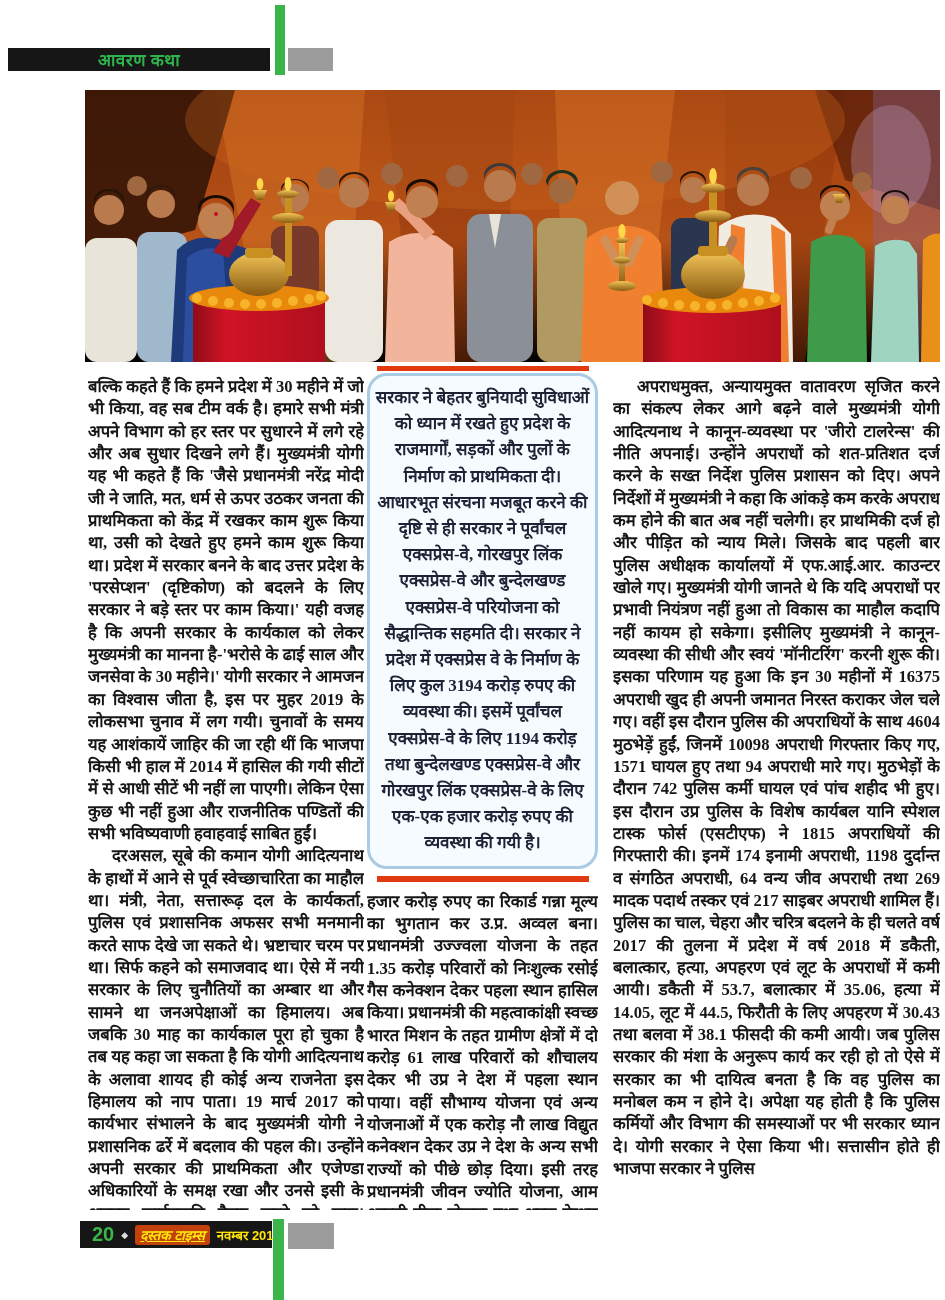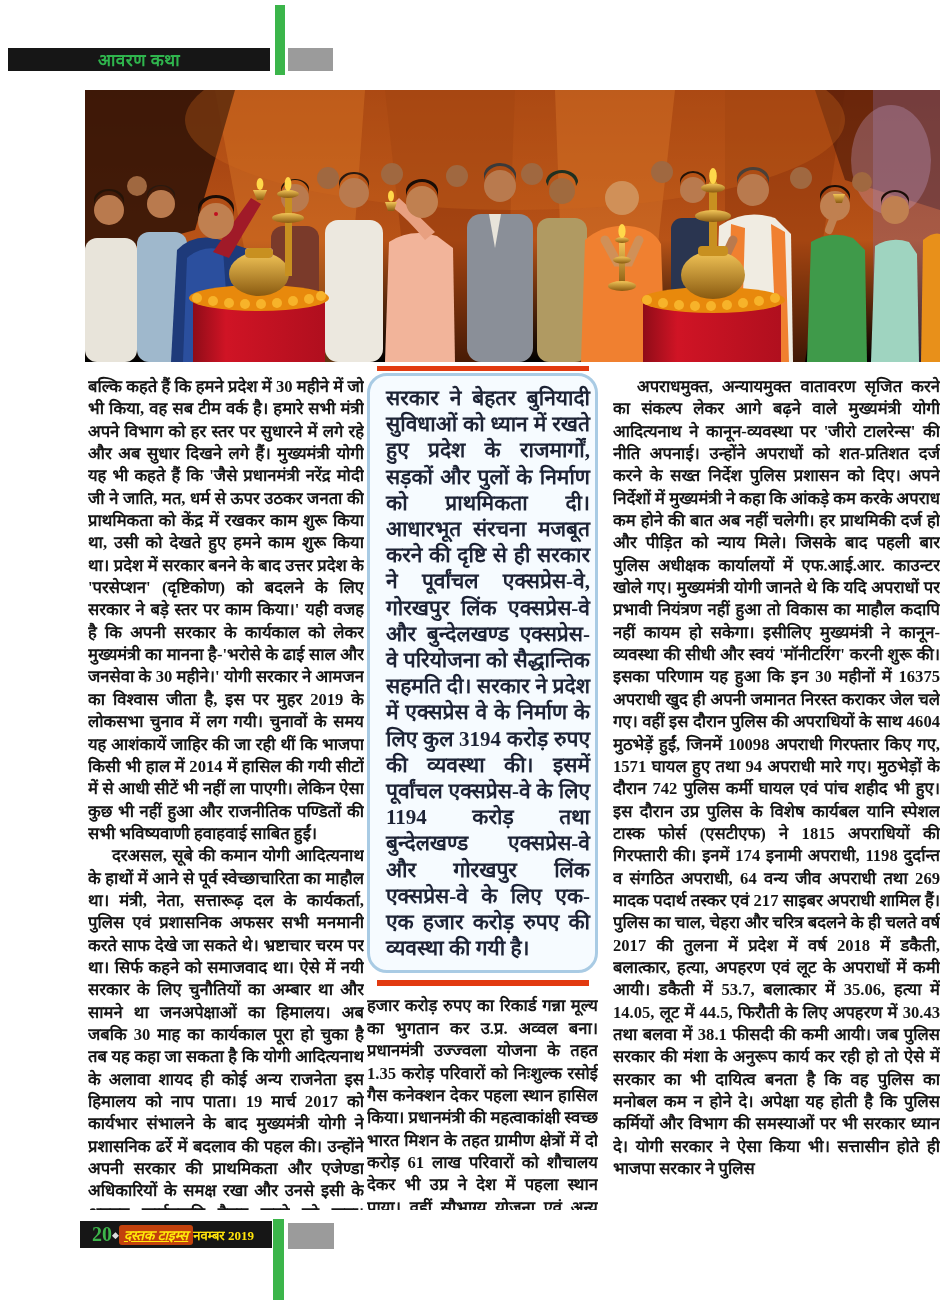--- a/index.html
+++ b/index.html
@@ -22,26 +22,26 @@
   .col p{margin:0;font-weight:bold;}
   .col p.indent{text-indent:24px;}
   .col-left{left:88px;width:276px;}
   .col-mid{left:367px;top:366px;width:231px;height:844px;}
   .col-right{left:613px;width:327px;}
   
   .red-rule{width:212px;height:5px;background:#e23a10;margin:0 auto;}
   .red-rule.bottom{height:6px;margin-top:7px;}
   .quote-box{border:3px solid #a9cbe4;border-radius:20px;background:#f6fbff;
     padding:9px 5px;margin-top:2px;min-height:452px;box-sizing:border-box;}
-  .quote-box p{font-size:21px;line-height:26.2px;color:#1d2335;font-weight:600;margin-left:11px;}
+  .quote-box p{font-size:17px;line-height:26.2px;text-align:center;color:#1d2335;font-weight:600;}
   .col-mid .after-quote{margin-top:9px;}
   
   .footer-bar{position:absolute;left:80px;top:1221px;width:192px;height:27px;background:#161616;
-    display:flex;align-items:center;gap:0;padding:0 6px;box-sizing:border-box;
-    font-family:Liberation Serif, serif;}
+    display:flex;align-items:center;gap:7px;padding:0 6px;box-sizing:border-box;
+    font-family:Liberation Sans, sans-serif;}
   .footer-bar .pageno{color:#3db54a;font-size:20px;font-weight:bold;margin-left:6px;}
   .footer-bar .diamond{color:#dddddd;font-size:9px;}
   .footer-bar .logo{background:#c2410c;color:#ffe90a;font-weight:bold;font-style:italic;
     font-size:13.5px;padding:1px 5px;border-radius:3px;text-decoration:underline;white-space:nowrap;}
   .footer-bar .date{color:#ffe40a;font-weight:bold;font-size:13px;white-space:nowrap;}
   .bottom-green-stripe{position:absolute;left:273px;top:1219px;width:11px;height:81px;background:#3bb54a;}
   .bottom-gray-box{position:absolute;left:288px;top:1223px;width:46px;height:26px;background:#9b9b9b;}
 </style>
 </head>
 <body>

